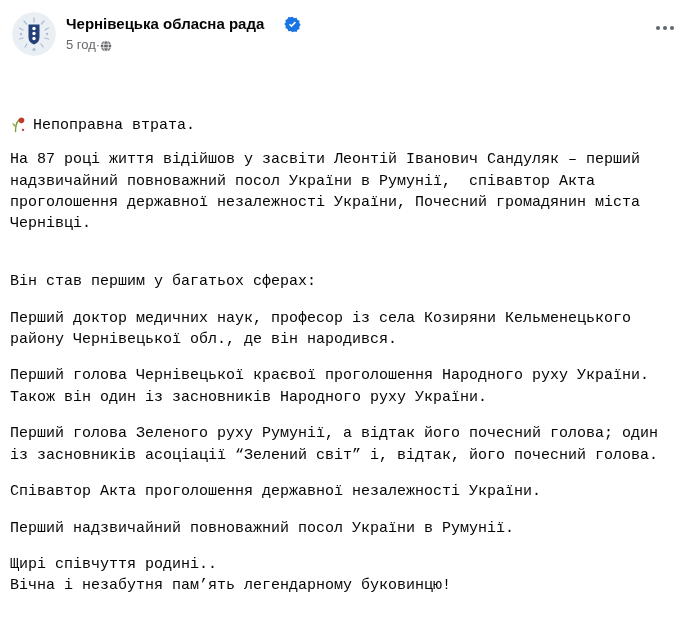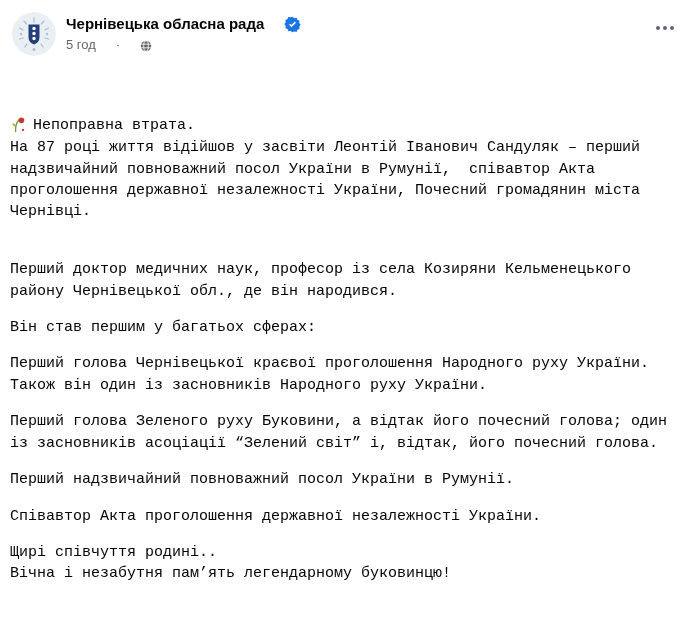--- a/index.html
+++ b/index.html
@@ -30,21 +30,21 @@
     font-size: 15px;
     font-weight: 700;
     color: #050505;
     line-height: 20px;
     cursor: pointer;
   }
   .verified { width: 17px; height: 17px; display: inline-flex; }
   .meta-row {
     display: flex;
     align-items: center;
-    gap: 20px;
+    gap: 0;
     margin-top: 2px;
     font-size: 13px;
     color: #65676b;
     line-height: 18px;
   }
   .meta-row .timestamp { cursor: pointer; }
   .globe { width: 12px; height: 12px; display: inline-flex; margin-top: 1px; }
 
   .more-btn {
     background: none; border: none;
@@ -63,21 +63,21 @@
 
   
   .post-body {
     padding: 16px 12px 0 10px;
     font-size: 15px;
     line-height: 21.4px;
     color: #050505;
   }
   .post-p { margin: 15px 0 0; white-space: pre-line; font-family: Liberation Mono, monospace; }
   .post-p.first { margin-top: 0; }
-  .blk { display: block; }
+  .blk { display: block; margin-top: 12px; }
   .emoji {
     display: inline-block;
     width: 18px; height: 18px;
     vertical-align: -3px;
     margin-right: 5px;
   }
 </style>
 </head>
 <body>
 
@@ -150,24 +150,24 @@
       <span class="emoji">
         <svg width="18" height="18" viewBox="0 0 20 20">
           <path d="M6.2 18.5 C6 13.5, 6.8 8.5, 10 5.2" stroke="#7a9c3e" stroke-width="1.5" fill="none" stroke-linecap="round"></path>
           <path d="M6.8 13.5 q-3.4 -0.8 -4.6 -4.2 q3.6 0.2 4.8 4z" fill="#8fb04d"></path>
           <path d="M9.5 5.6 q0.8 -3.4 4.2 -2.6 q3 0.8 2 4 q-1 3 -4.4 1.8 q-2.2 -0.9 -1.8 -3.2z" fill="#c0392b"></path>
           <circle cx="14.5" cy="16.5" r="1.3" fill="#c0392b"></circle>
         </svg>
       </span><span>Непоправна втрата.</span>
       <span class="blk">На 87 році життя відійшов у засвіти Леонтій Іванович Сандуляк – перший надзвичайний повноважний посол України в Румунії,&nbsp; співавтор Акта проголошення державної незалежності України, Почесний громадянин міста Чернівці.</span>
     </p>
+    <p class="post-p">Він став першим у багатьох сферах:</p>
     <p class="post-p">Перший доктор медичних наук, професор із села Козиряни Кельменецького району Чернівецької обл., де він народився.</p>
-    <p class="post-p">Він став першим у багатьох сферах:</p>
     <p class="post-p">Перший голова Чернівецької краєвої проголошення Народного руху України.
 Також він один із засновників Народного руху України.</p>
-    <p class="post-p">Перший голова Зеленого руху Буковини, а відтак його почесний голова; один із засновників асоціації “Зелений світ” і, відтак, його почесний голова.</p>
+    <p class="post-p">Перший голова Зеленого руху Румунії, а відтак його почесний голова; один із засновників асоціації “Зелений світ” і, відтак, його почесний голова.</p>
+    <p class="post-p">Співавтор Акта проголошення державної незалежності України.</p>
     <p class="post-p">Перший надзвичайний повноважний посол України в Румунії.</p>
-    <p class="post-p">Співавтор Акта проголошення державної незалежності України.</p>
     <p class="post-p">Щирі співчуття родині..
 Вічна і незабутня пам’ять легендарному буковинцю!</p>
   </div>
 
 </div>
 
 </body></html>

